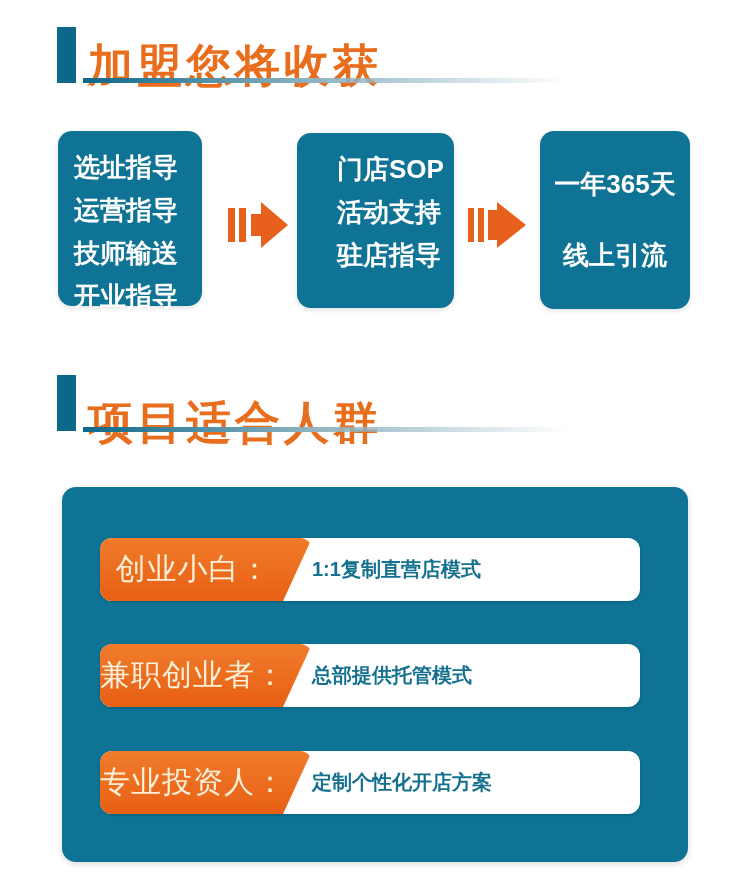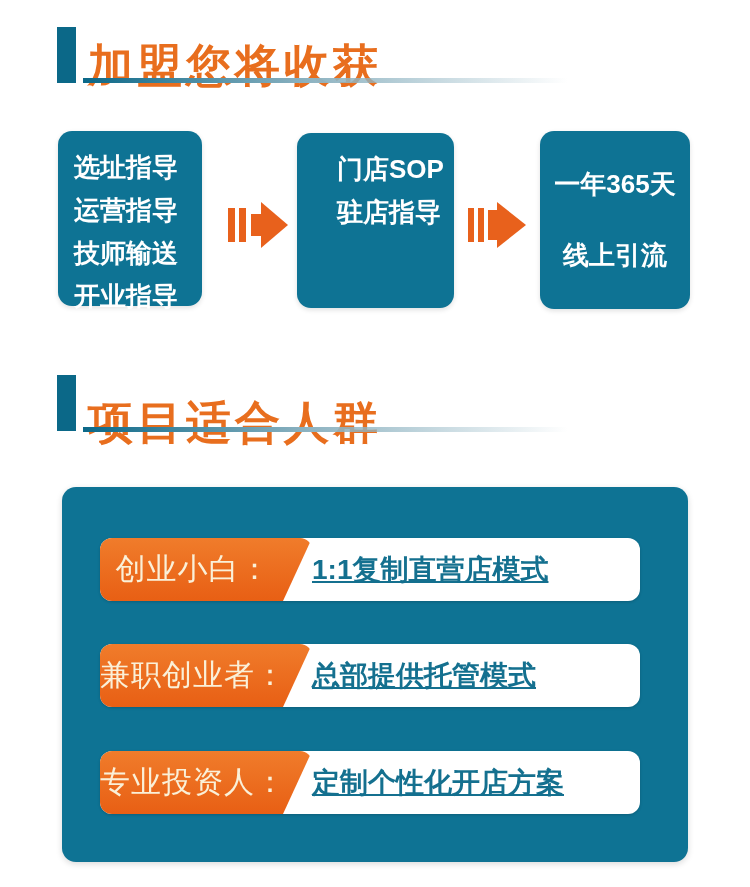--- a/index.html
+++ b/index.html
@@ -34,21 +34,21 @@
   .arrow1{left:228px;top:200px;} .arrow2{left:468px;top:200px;}
 
   
   .panel{position:absolute;left:62px;top:487px;width:626px;height:375px;
          background:var(--teal);border-radius:14px;box-shadow:0 2px 6px rgba(0,0,0,0.15);}
   .person-row{position:absolute;left:38px;width:540px;height:63px;}
   .row1{top:51px;} .row2{top:157px;} .row3{top:264px;}
   .banner{position:absolute;inset:0;background:var(--white);border-radius:12px;
           display:flex;align-items:center;padding-left:212px;
           box-shadow:0 1px 3px rgba(0,0,0,0.18);}
-  .banner-text{font-size:28px;font-weight:700;color:var(--banner-text);white-space:nowrap;text-decoration:underline;}
+  .banner-text{font-size:20px;font-weight:700;color:var(--banner-text);white-space:nowrap;}
   .label{position:absolute;left:0;top:0;width:212px;height:100%;z-index:2;
          background:linear-gradient(to bottom,var(--label-orange-1),var(--label-orange-2));
          border-radius:12px;
          clip-path:polygon(0 0,100% 0,calc(100% - 29px) 100%,0 100%);
          display:flex;align-items:center;justify-content:center;padding-right:26px;}
   .label-text{font-size:30px;font-weight:400;color:var(--cream);white-space:nowrap;letter-spacing:1px;}
 </style>
 </head>
 <body>
 
@@ -67,20 +67,21 @@
 
   <svg class="arrow arrow1" viewBox="0 0 60 50" xmlns="http://www.w3.org/2000/svg">
     <rect x="0" y="8" width="7" height="34" fill="#e8611c"></rect>
     <rect x="11" y="8" width="7" height="34" fill="#e8611c"></rect>
     <rect x="23" y="14" width="11" height="22" fill="#e8611c"></rect>
     <polygon points="33,2 60,25 33,48" fill="#e8611c"></polygon>
   </svg>
 
   <div class="box box2">
     <div class="bline">门店SOP</div>
+    <div class="bline">活动支持</div>
     <div class="bline">驻店指导</div>
   </div>
 
   <svg class="arrow arrow2" viewBox="0 0 60 50" xmlns="http://www.w3.org/2000/svg">
     <rect x="0" y="8" width="6" height="34" fill="#e8611c"></rect>
     <rect x="10" y="8" width="6" height="34" fill="#e8611c"></rect>
     <rect x="20" y="10" width="9" height="30" fill="#e8611c"></rect>
     <polygon points="29,2 58,25 29,48" fill="#e8611c"></polygon>
   </svg>
 

